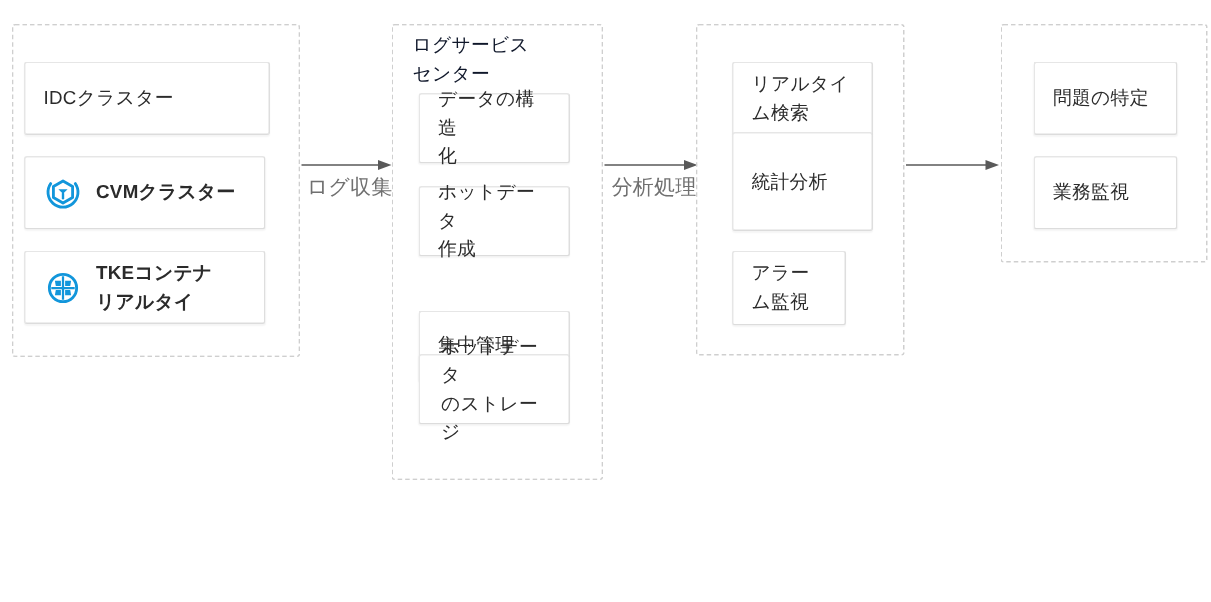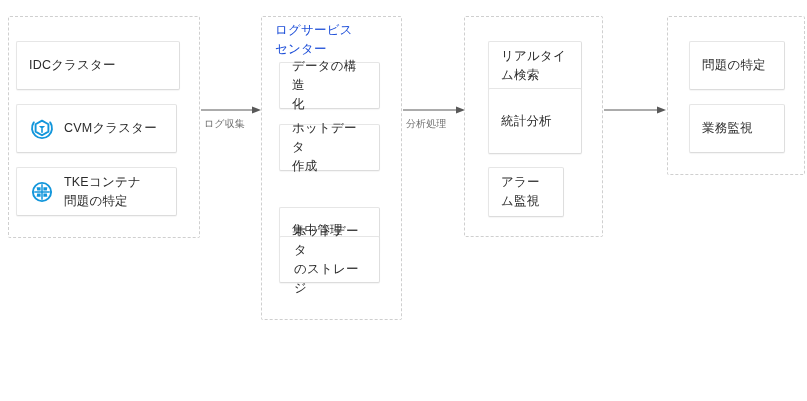--- a/index.html
+++ b/index.html
@@ -25,21 +25,21 @@
     position: absolute;
     border: 1px dashed #cfcfcf;
     border-radius: 2px;
     box-sizing: border-box;
     background: transparent;
   }
   .group-title {
     position: absolute;
     font-size: 12.5px;
     line-height: 19px;
-    color: #1d4ed8;
+    color: #0f172a;
     letter-spacing: .2px;
     white-space: pre-line;
   }
 
   
   .node {
     position: absolute;
     box-sizing: border-box;
     background: #ffffff;
     border: 1px solid #e6e6e6;
@@ -52,44 +52,46 @@
     padding: 0 12px;
   }
   .node .label {
     font-size: 12.5px;
     line-height: 19px;
     color: #2b2b2b;
     letter-spacing: .2px;
     white-space: pre-line;
   }
   .node.with-icon {
+    font-weight: bold;
   }
   .node.with-icon .label {
     margin-left: 9px;
   }
   .node-icon {
     flex: 0 0 auto;
     width: 26px;
     height: 26px;
     display: block;
   }
 
   
   .arrow {
     position: absolute;
     height: 10px;
   }
   .arrow svg { display: block; overflow: visible; }
   .arrow-label {
     position: absolute;
-    font-size: 10px;
+    font-size: 14px;
     line-height: 14px;
     color: #707070;
     letter-spacing: .1px;
     white-space: pre-line;
+    text-align: center;
   }
 </style>
 </head>
 <body>
 
 <div id="canvas">
 
   <div class="group" style="left:8px; top:16px; width:192px; height:222px;"></div>
 
   <div class="node" style="left:16px; top:41px; width:164px; height:49px;">
@@ -114,21 +116,21 @@
         <circle cx="13" cy="13" r="9.1" fill="none" stroke="#1296db" stroke-width="1.9"></circle>
         <path d="M7.6 8.2 L11.6 8.2 L11.6 11.6 L8.2 11.6 Z" fill="#1296db"></path>
         <path d="M18.4 8.2 L14.4 8.2 L14.4 11.6 L17.8 11.6 Z" fill="#1296db"></path>
         <path d="M7.6 17.8 L11.6 17.8 L11.6 14.4 L8.2 14.4 Z" fill="#1296db"></path>
         <path d="M18.4 17.8 L14.4 17.8 L14.4 14.4 L17.8 14.4 Z" fill="#1296db"></path>
         <path d="M13 5.2 L13 20.8" stroke="#1296db" stroke-width="1.5"></path>
         <path d="M5.2 13 L20.8 13" stroke="#1296db" stroke-width="1.5"></path>
       </svg>
     </span>
     <span class="label">TKEコンテナ
-問題の特定</span>
+リアルタイ</span>
   </div>
 
   <div class="arrow" style="left:201px; top:105px; width:60px;">
     <svg width="60" height="10" viewBox="0 0 60 10">
       <line x1="0" y1="5" x2="52" y2="5" stroke="#595959" stroke-width="1"></line>
       <path d="M60 5 L51 1.6 L51 8.4 Z" fill="#595959"></path>
     </svg>
   </div>
   <div class="arrow-label" style="left:204px; top:117px; width:58px;">ログ収集</div>
 

